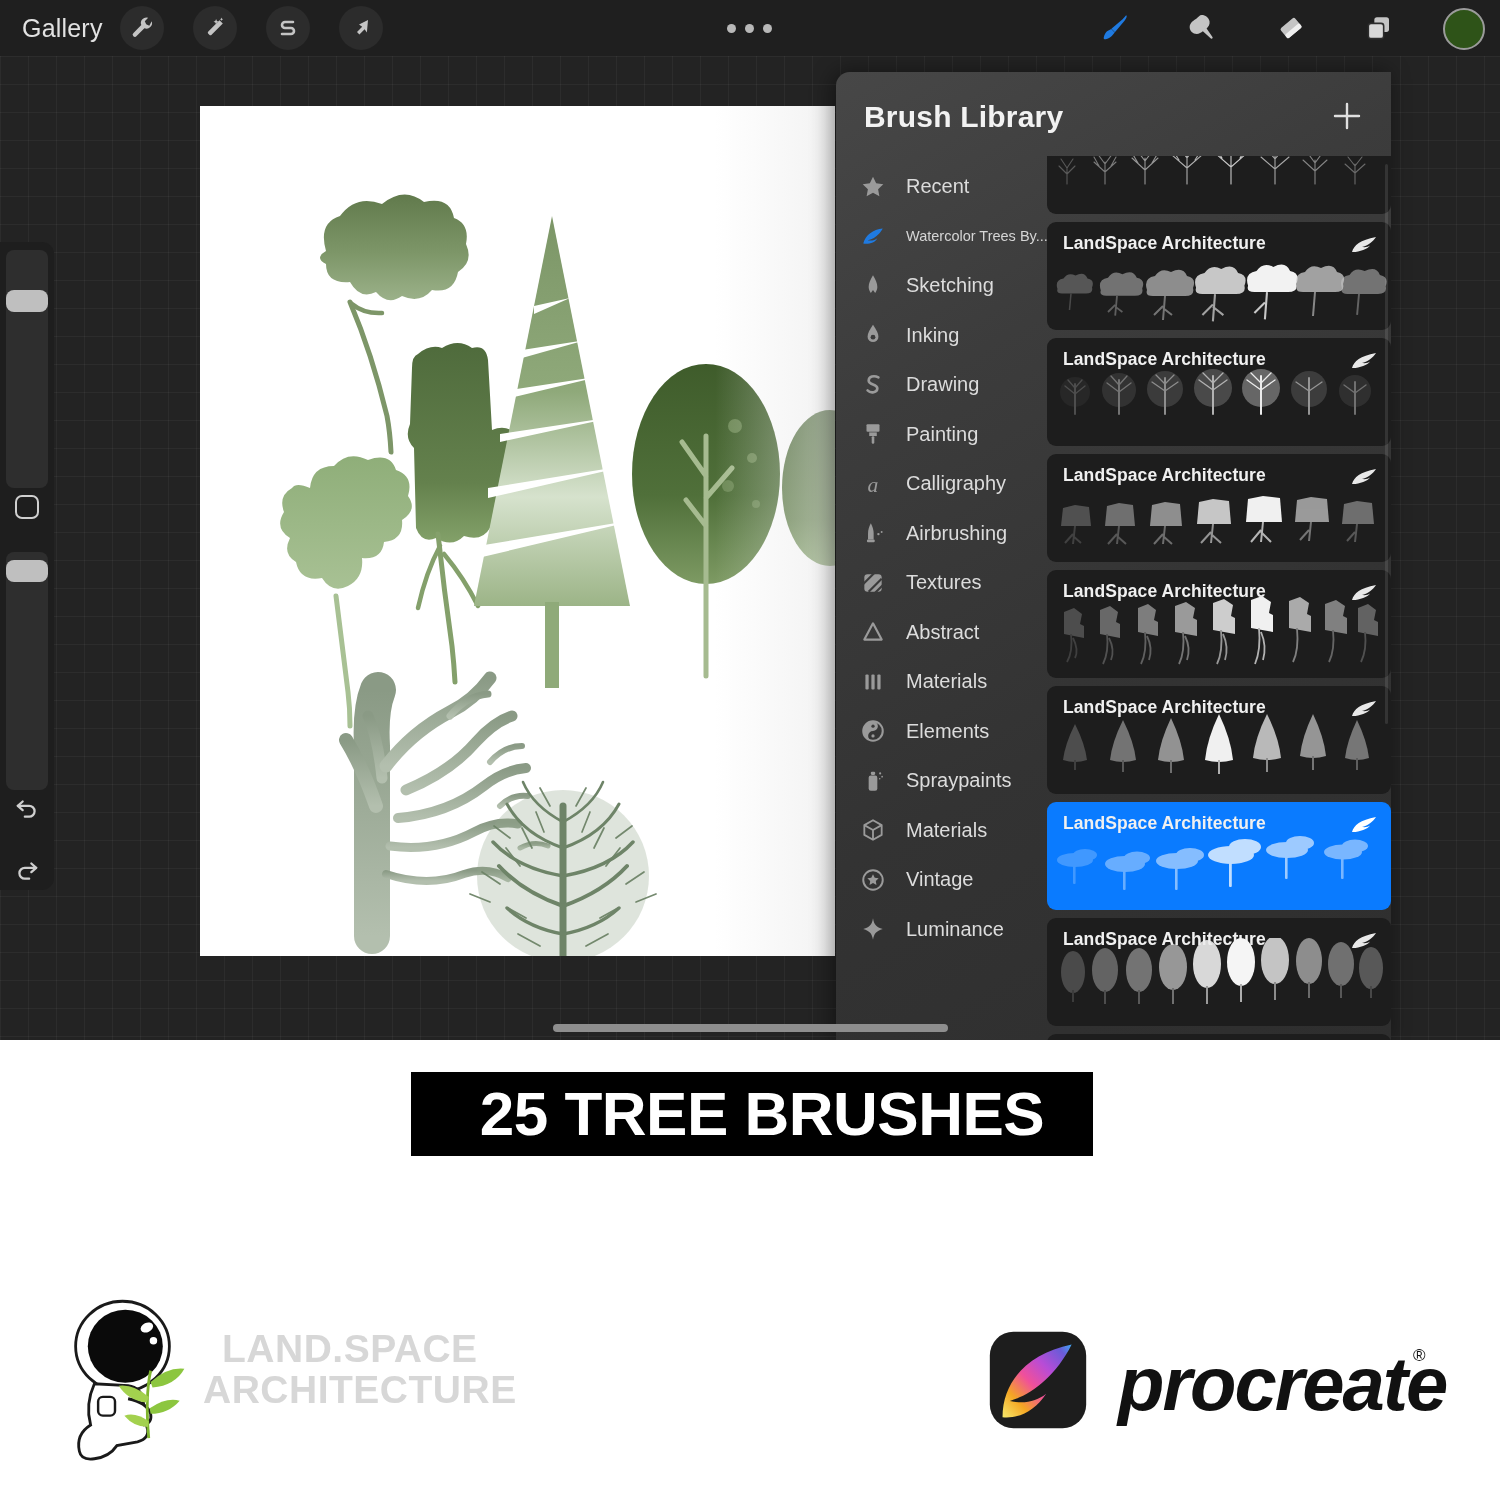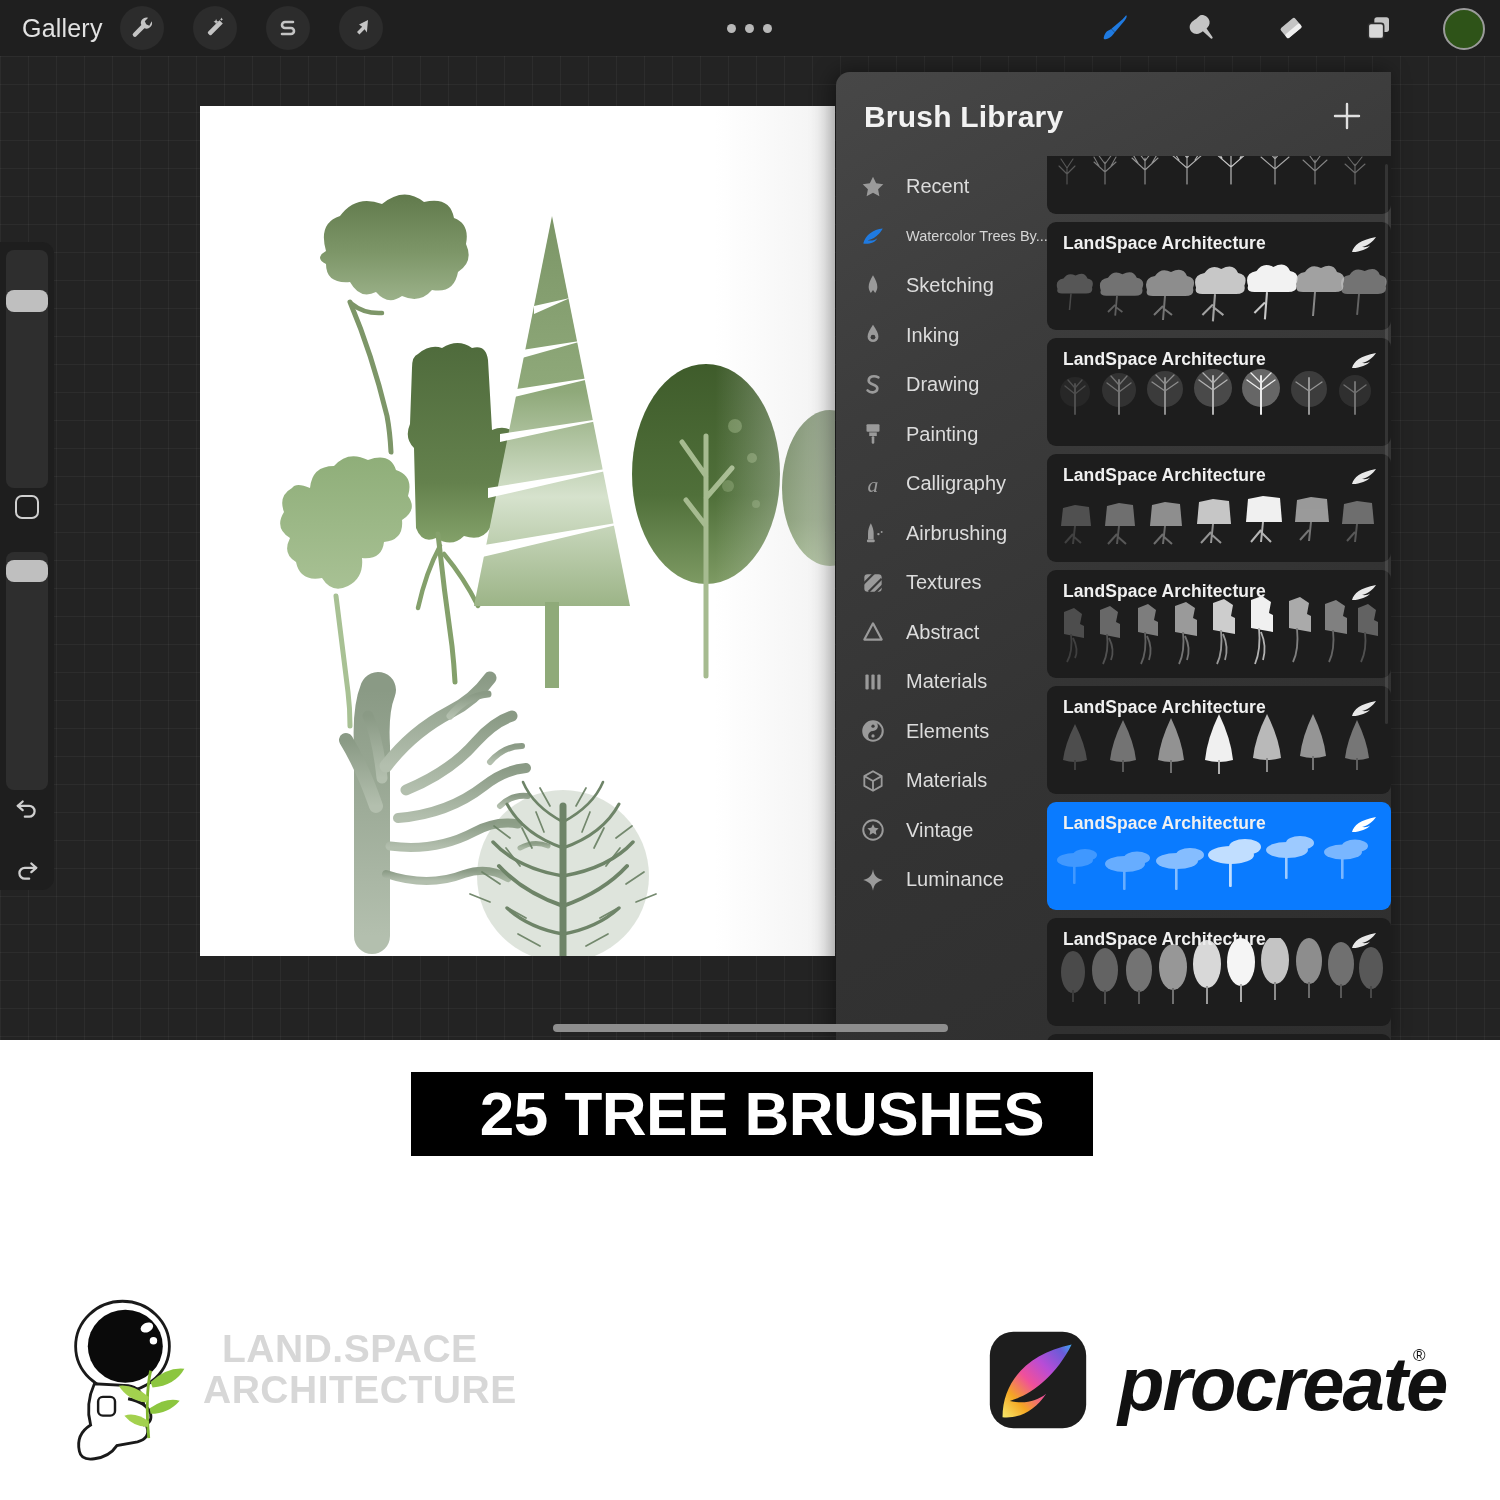--- a/index.html
+++ b/index.html
@@ -499,20 +499,32 @@
             <svg viewBox="0 0 24 24" width="26" height="26">
                 <circle cx="12" cy="12" r="9" fill="none" stroke="#9a9a9a" stroke-width="1.9"></circle>
                 <path d="M12 3a4.5 4.5 0 0 1 0 9 4.5 4.5 0 0 0 0 9 9 9 0 0 1 0-18z" fill="#9a9a9a"></path>
                 <circle cx="12" cy="7.5" r="1.5" fill="#3a3a3a"></circle>
                 <circle cx="12" cy="16.5" r="1.5" fill="#9a9a9a"></circle>
               </svg>
           </span>
           <span class="cat-label">Elements</span>
         </div>
 
+        <div class="cat-item">
+          <span class="cat-icon">
+            <svg viewBox="0 0 24 24" width="26" height="26" fill="#9a9a9a">
+                <rect x="8" y="7" width="8" height="14" rx="2"></rect>
+                <rect x="10" y="3.4" width="4" height="3" rx="1"></rect>
+                <circle cx="18.6" cy="5" r="1"></circle>
+                <circle cx="20.4" cy="8" r=".8"></circle>
+                <circle cx="18.2" cy="10" r=".7"></circle>
+              </svg>
+          </span>
+          <span class="cat-label">Spraypaints</span>
+        </div>
 
         <div class="cat-item">
           <span class="cat-icon">
             <svg viewBox="0 0 24 24" width="26" height="26" fill="none" stroke="#9a9a9a" stroke-width="1.7" stroke-linejoin="round">
                 <path d="M12 3 L20 7.5 V16.5 L12 21 L4 16.5 V7.5 Z"></path>
                 <path d="M12 12 L20 7.5 M12 12 L4 7.5 M12 12 V21"></path>
               </svg>
           </span>
           <span class="cat-label">Materials</span>
         </div>

